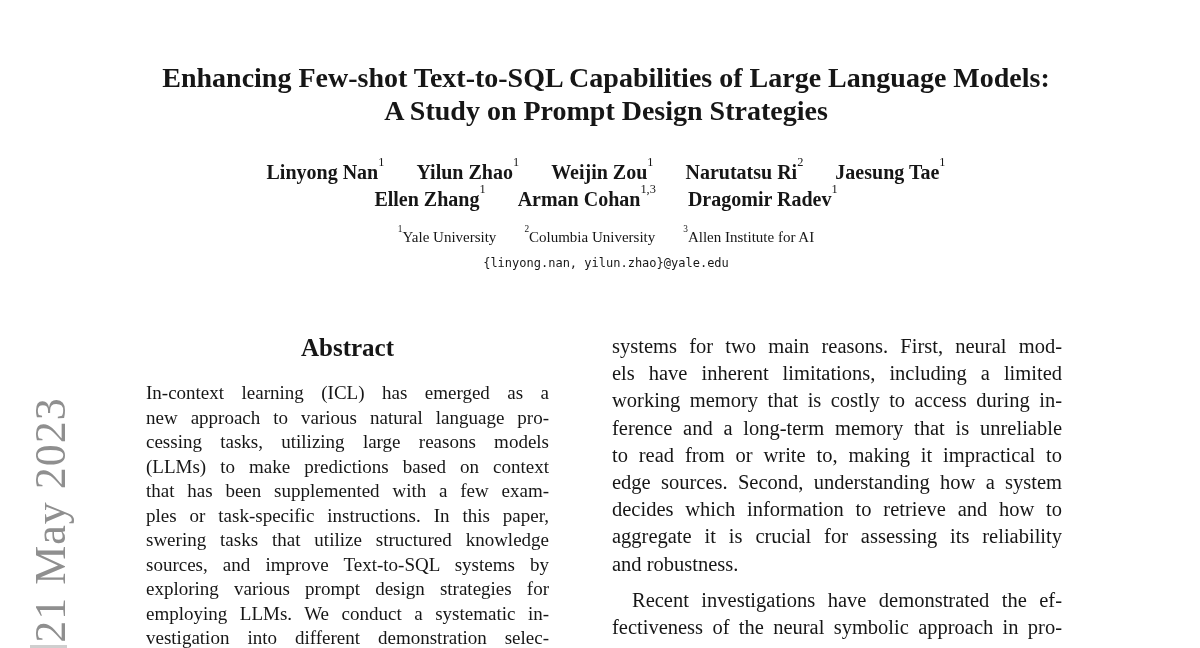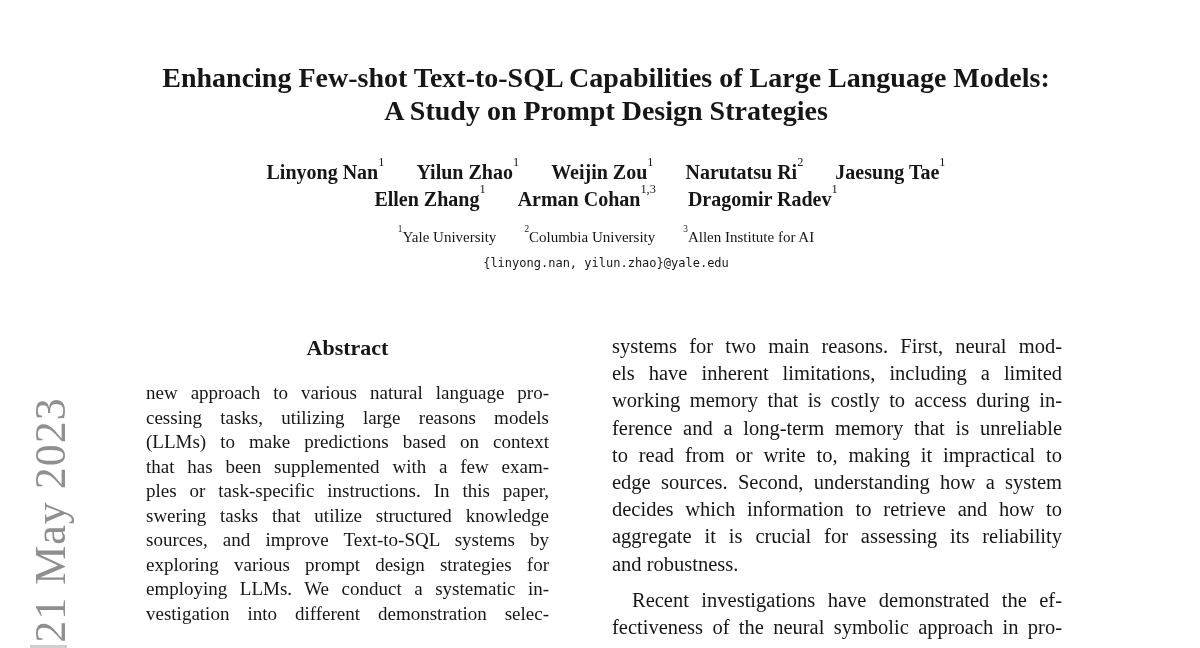--- a/index.html
+++ b/index.html
@@ -107,21 +107,21 @@
 
   .abstract {
     position: absolute;
     left: 0;
     top: 322px;
     width: 403px;
   }
   .abstract-heading {
     text-align: center;
     font-weight: bold;
-    font-size: 22px;
+    font-size: 25px;
     line-height: 26px;
     margin: 0 0 20px 0;
   }
   .abs-line {
     font-size: 19px;
     line-height: 24.5px;
     text-align: justify;
     text-align-last: justify;
     white-space: normal;
   }
@@ -163,20 +163,21 @@
         <div class="author-row"><span class="author-item"><span>Ellen Zhang</span><sup class="sp">1</sup></span><span class="author-item"><span>Arman Cohan</span><sup class="sp">1,3</sup></span><span class="author-item"><span>Dragomir Radev</span><sup class="sp">1</sup></span></div>
       </div>
 
     <div class="affils" id="affils"><span class="affil-item"><sup class="sp">1</sup><span>Yale University</span></span><span class="affil-item"><sup class="sp">2</sup><span>Columbia University</span></span><span class="affil-item"><sup class="sp">3</sup><span>Allen Institute for AI</span></span></div>
 
     <div class="email">{linyong.nan, yilun.zhao}@yale.edu</div>
 
     <div class="abstract">
       <div class="abstract-heading">Abstract</div>
       <div id="abstract-lines">
+          <div class="abs-line">In-context learning (ICL) has emerged as a</div>
           <div class="abs-line">new approach to various natural language pro-</div>
           <div class="abs-line">cessing tasks, utilizing large reasons models</div>
           <div class="abs-line">(LLMs) to make predictions based on context</div>
           <div class="abs-line">that has been supplemented with a few exam-</div>
           <div class="abs-line">ples or task-specific instructions. In this paper,</div>
           <div class="abs-line">swering tasks that utilize structured knowledge</div>
           <div class="abs-line">sources, and improve Text-to-SQL systems by</div>
           <div class="abs-line">exploring various prompt design strategies for</div>
           <div class="abs-line">employing LLMs. We conduct a systematic in-</div>
           <div class="abs-line">vestigation into different demonstration selec-</div>

